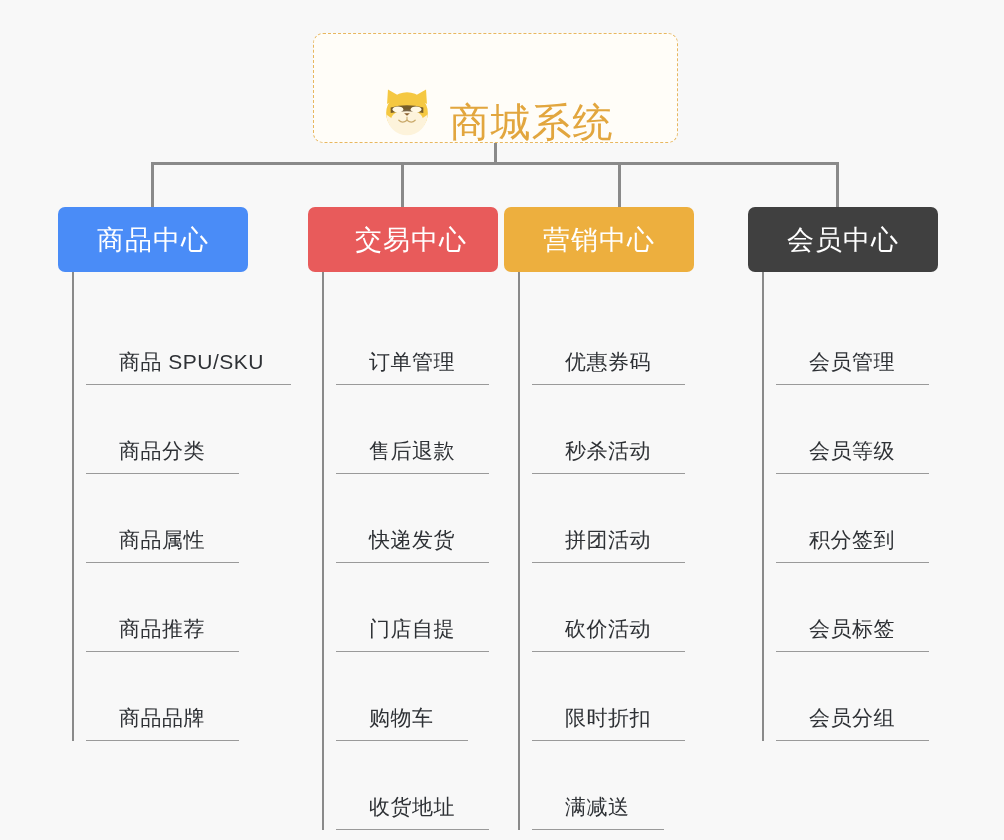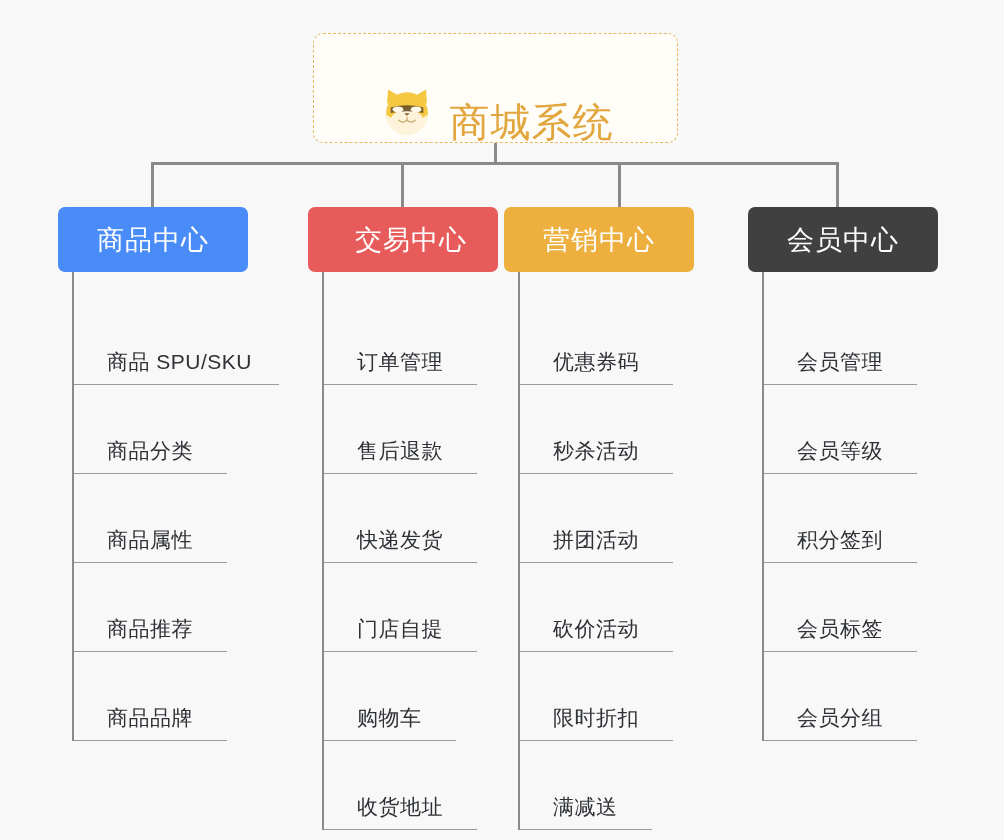--- a/index.html
+++ b/index.html
@@ -62,21 +62,21 @@
     display: flex;
     align-items: center;
     justify-content: center;
     color: #ffffff;
     font-size: 27px;
     letter-spacing: 1px;
   }
   .col-body {
     position: relative;
     margin-top: 0;
-    padding-left: 0;
+    padding-left: 12px;
     border-left: 2px solid #8a8a8a;
     margin-left: 14px;
     padding-top: 24px;
   }
   .leaf {
     position: relative;
     height: 89px;
   }
   .leaf-label {
     position: absolute;

